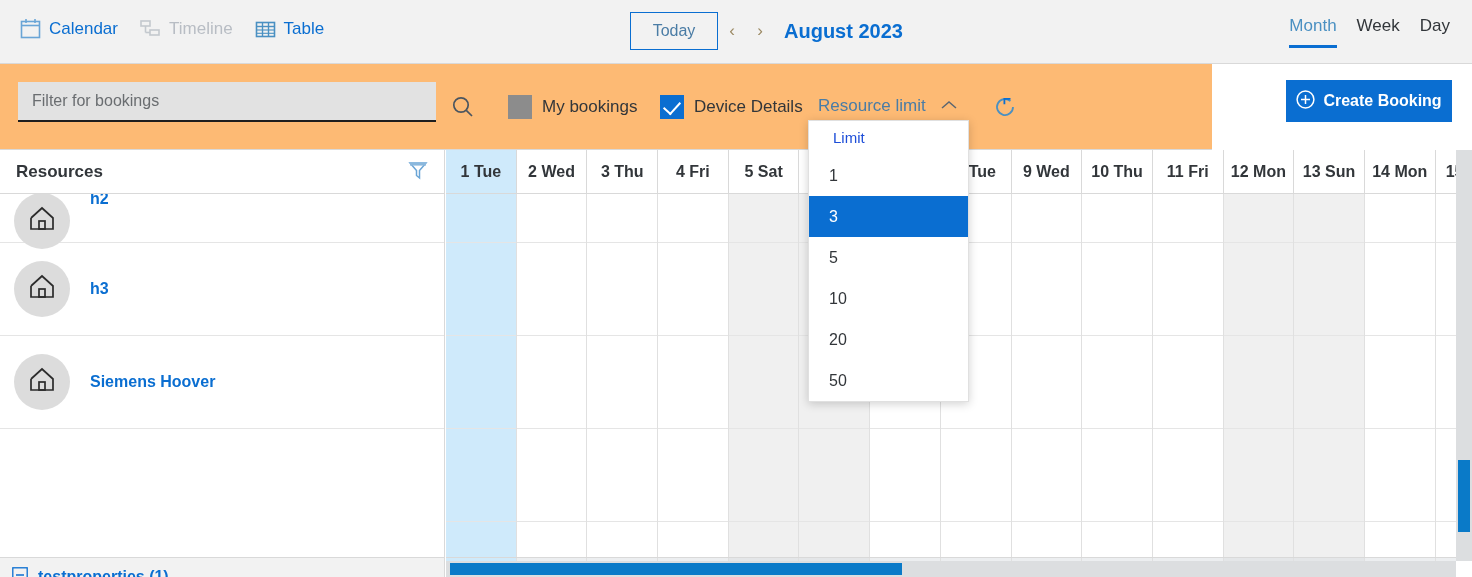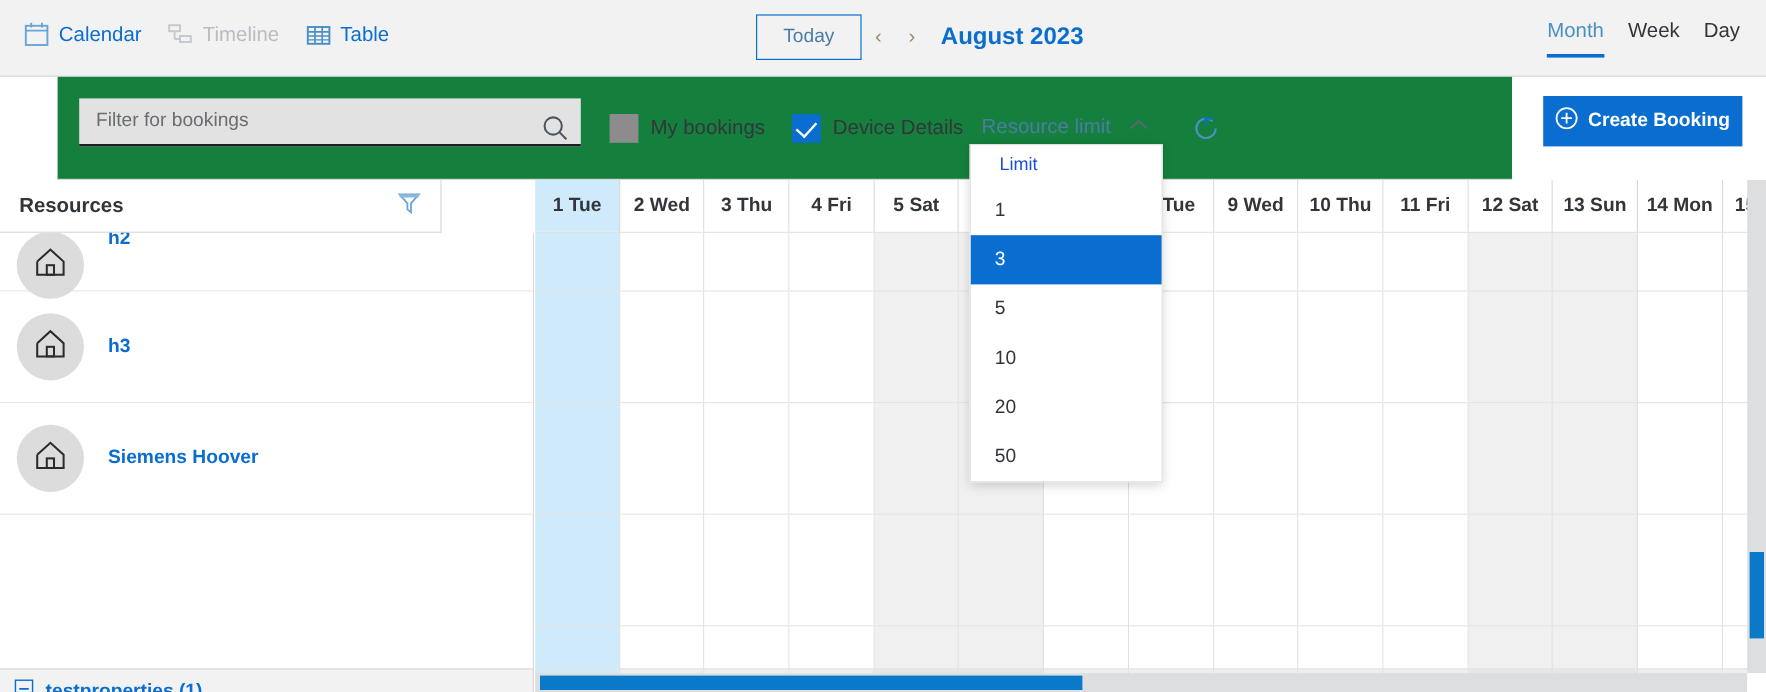--- a/index.html
+++ b/index.html
@@ -33,21 +33,21 @@
   }
   .month-label { margin-left: 10px; font-size: 20px; font-weight: bold; color: #0a6ed1; }
 
   .scale-tabs { position: absolute; right: 22px; top: 16px; display: flex; align-items: flex-start; gap: 20px; }
   .scale-tab { font-size: 17px; color: #32363a; cursor: pointer; padding-bottom: 9px; }
   .scale-tab.active { color: #4a90c2; border-bottom: 3px solid #0a6ed1; }
 
   
   .toolbar {
     position: absolute; left: 0; top: 64px; width: 1212px; height: 86px;
-    background: #15803d; border-bottom: 1px solid #d9d9d9; margin-left: 48px;
+    background: #fdba74; border-bottom: 1px solid #d9d9d9;
   }
   .filter-input {
     position: absolute; left: 18px; top: 18px; width: 418px; height: 40px;
     background: #e2e2e2; border: none; border-bottom: 2px solid #1e1e1e;
     padding: 0 14px; font-size: 16px; color: #32363a;
     font-family: "Liberation Sans", sans-serif;
   }
   .filter-input::placeholder { color: #6a6d70; }
   .search-icon-btn { position: absolute; left: 450px; top: 94px; cursor: pointer; }
 
@@ -78,21 +78,21 @@
     box-shadow: 0 2px 9px rgba(0,0,0,.18); z-index: 50;
   }
   .dd-header { height: 34px; line-height: 34px; padding-left: 24px; font-size: 15px; color: #1d4ed8; }
   .dd-item { height: 41px; line-height: 41px; padding-left: 20px; font-size: 16px; color: #32363a; cursor: pointer; }
   .dd-item.selected { background: #0a6ed1; color: #fff; }
 
   
   .grid { position: absolute; left: 0; top: 150px; width: 1472px; height: 427px; background:#fff; }
 
   .res-header {
-    position: absolute; left: 0; top: 0; width: 368px; height: 44px;
+    position: absolute; left: 0; top: 0; width: 445px; height: 44px;
     background: #fff; border-bottom: 1px solid #d9d9d9; border-right: 1px solid #d9d9d9;
     display: flex; align-items: center; padding: 0 16px;
   }
   .res-header-title { font-size: 17px; font-weight: bold; color: #32363a; flex: 1; }
 
   .res-body { position: absolute; left: 0; top: 44px; width: 445px; height: 363px; border-right: 1px solid #d9d9d9; overflow: hidden; }
   .res-row { height: 93px; border-bottom: 1px solid #e5e5e5; display: flex; align-items: center; padding-left: 14px; background: #fff; }
   .res-row.first { height: 49px; align-items: flex-end; }
   .avatar { width: 56px; height: 56px; border-radius: 50%; background: #dcdcdc; display:flex; align-items:center; justify-content:center; flex: none; }
   .res-row.first .avatar { margin-bottom: -7px; }
@@ -303,21 +303,21 @@
         <div class="day-head">2 Wed</div>
         <div class="day-head">3 Thu</div>
         <div class="day-head">4 Fri</div>
         <div class="day-head">5 Sat</div>
         <div class="day-head">6 Sun</div>
         <div class="day-head">7 Mon</div>
         <div class="day-head">8 Tue</div>
         <div class="day-head">9 Wed</div>
         <div class="day-head">10 Thu</div>
         <div class="day-head">11 Fri</div>
-        <div class="day-head">12 Sat</div>
+        <div class="day-head">12 Mon</div>
         <div class="day-head">13 Sun</div>
         <div class="day-head">14 Mon</div>
         <div class="day-head">15 Tue</div>
       </div>
     <div class="cal-body" id="cal-body">
         <div class="day-col today">
           <div class="cell r0"></div>
           <div class="cell r1"></div>
           <div class="cell r2"></div>
           <div class="cell r3"></div>

